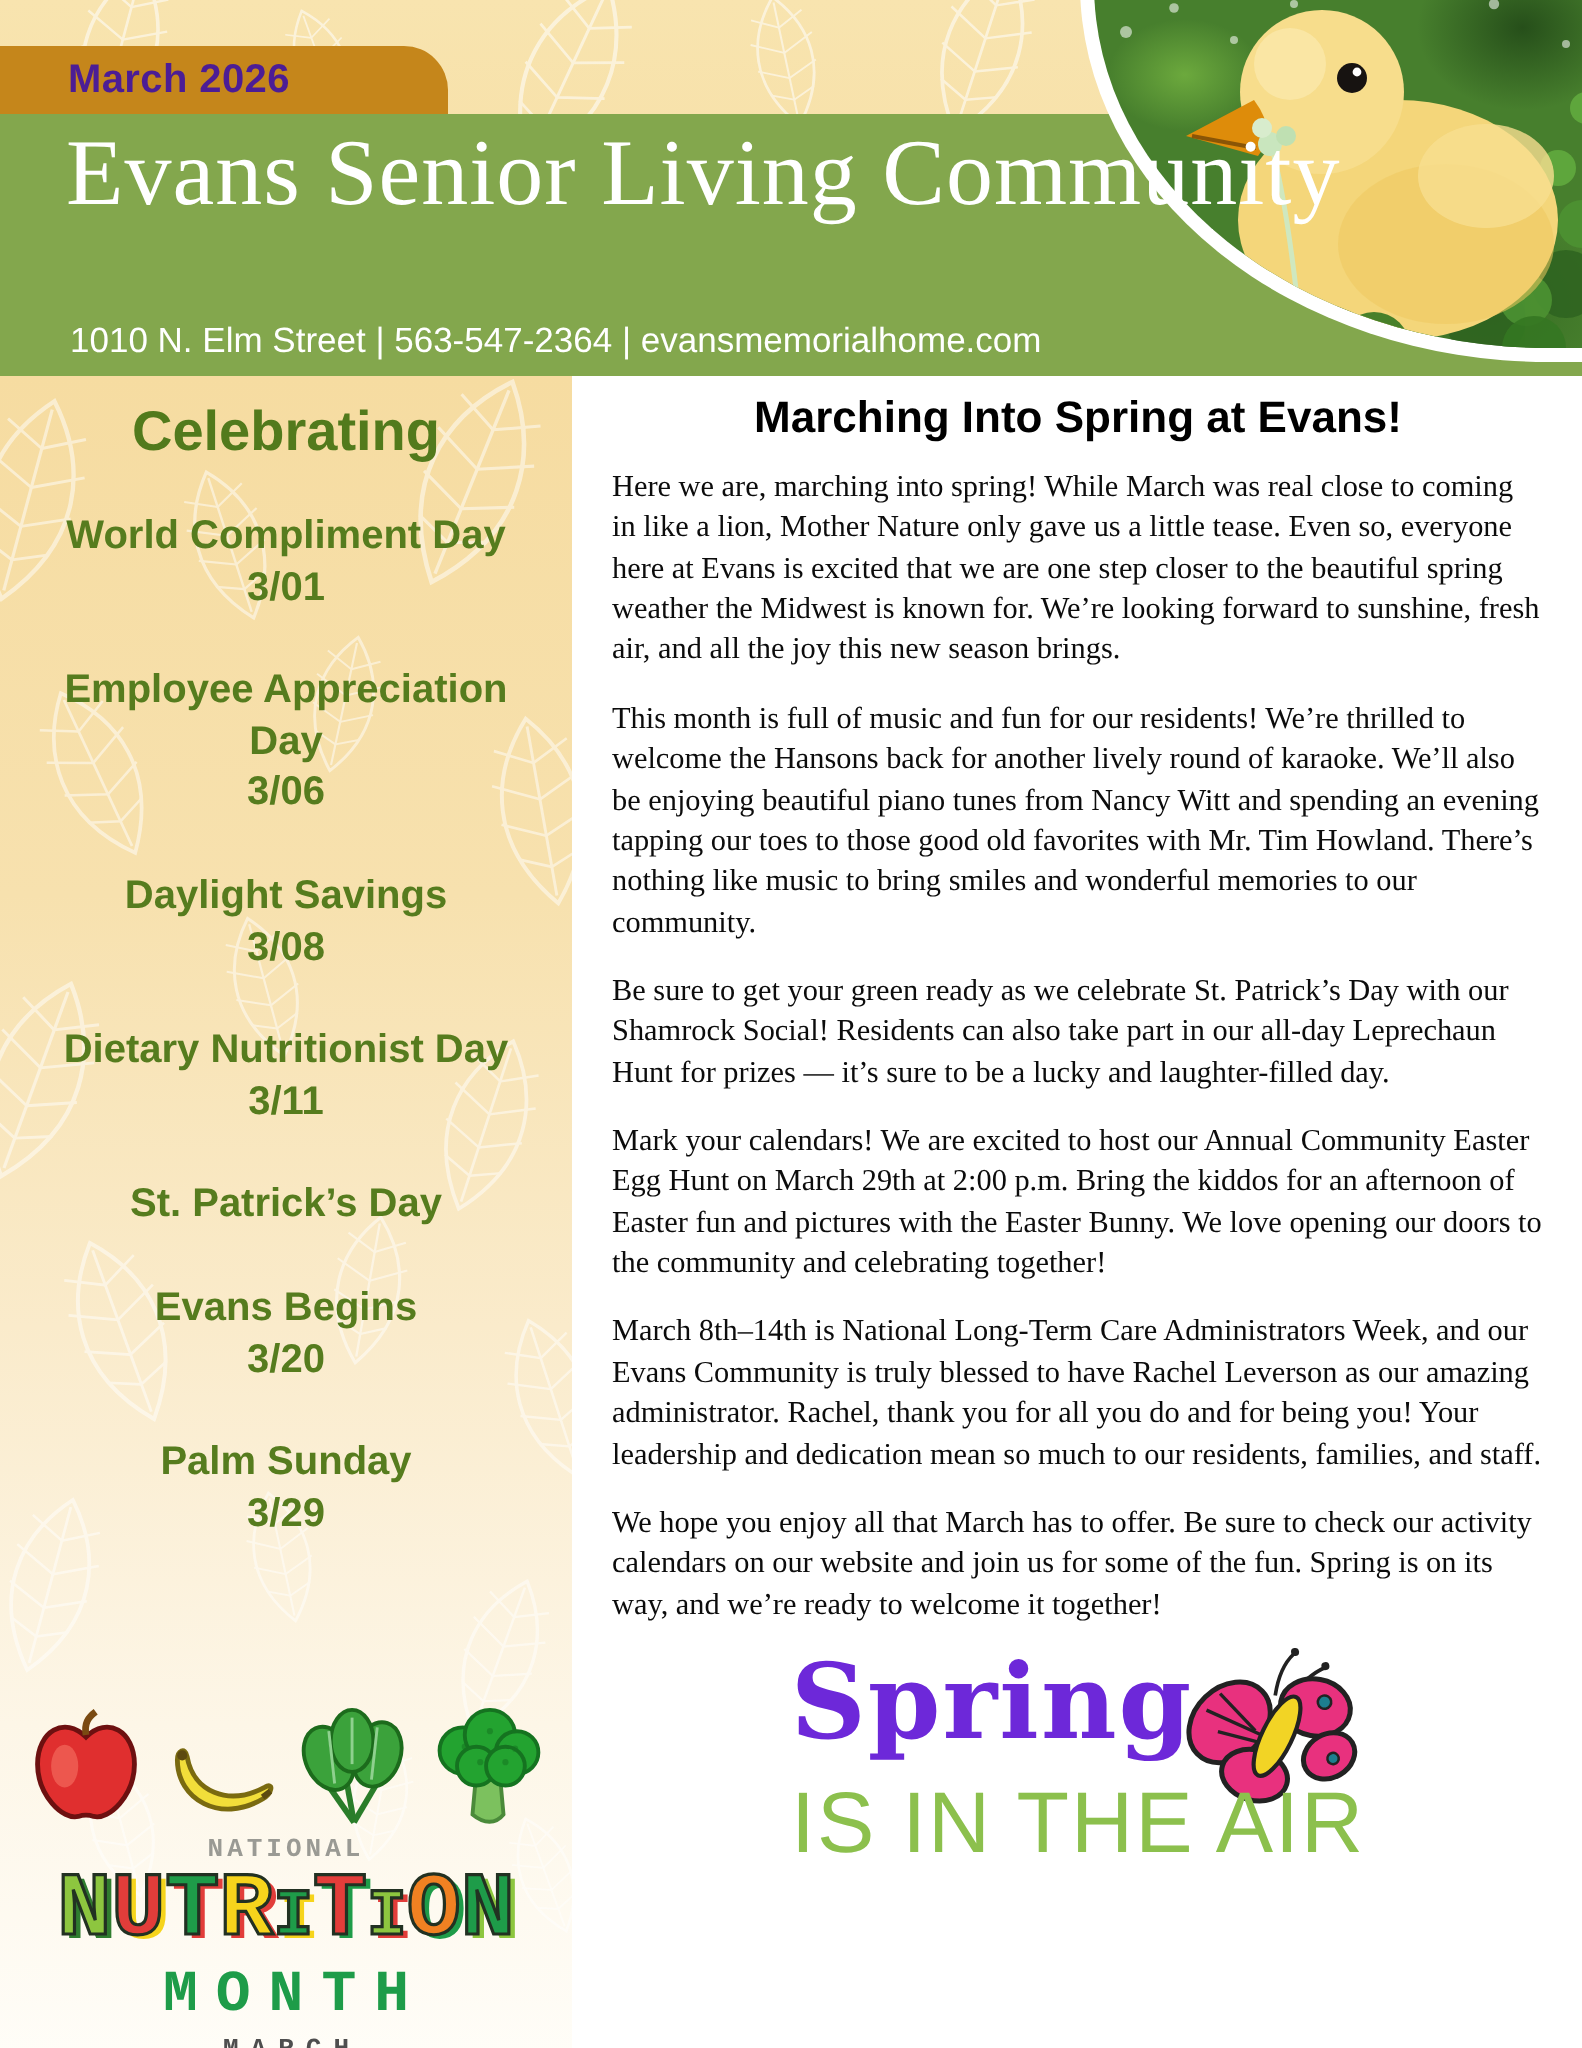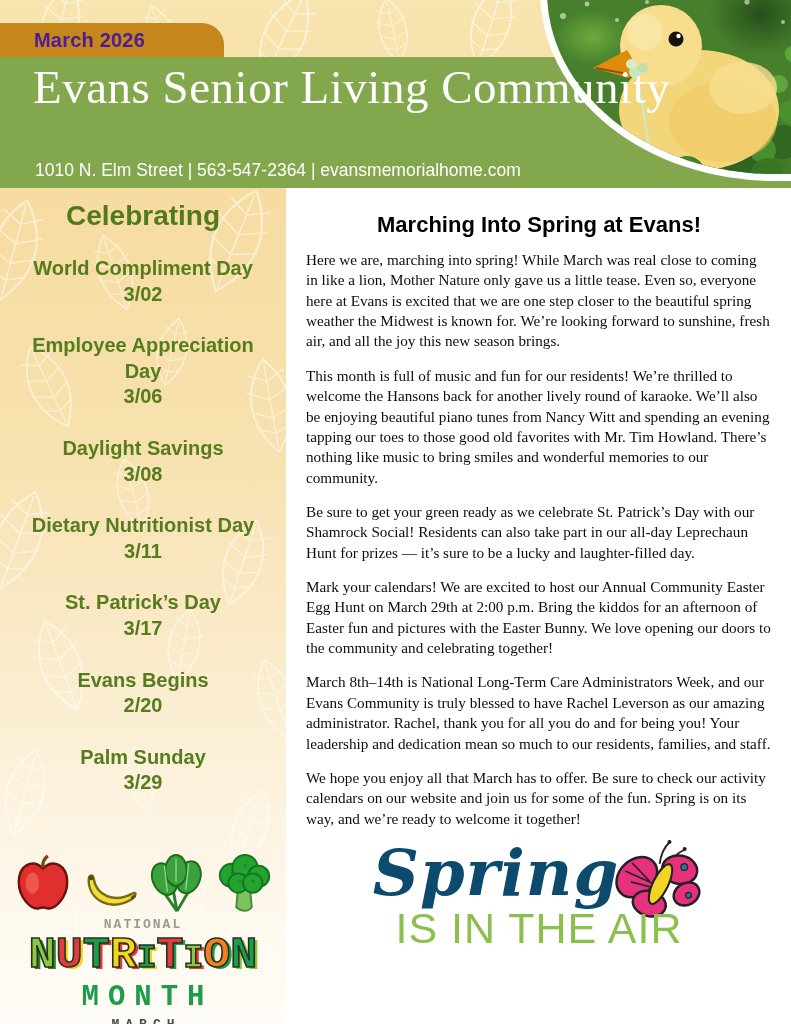--- a/index.html
+++ b/index.html
@@ -47,29 +47,29 @@
   .nat-label{font-size:13px;font-weight:bold;color:#9A9A94;letter-spacing:2px;}
   .nword{font-size:45px;font-weight:900;line-height:1;margin-top:1px;
          -webkit-text-stroke:1.6px #223122;letter-spacing:0;}
   .nword span{display:inline-block;}
   .nword .sm{font-size:33px;}
   .month-label{font-size:29px;font-weight:900;color:#1E9C49;letter-spacing:9px;margin-top:3px;margin-left:9px;}
   .march-label{font-size:13px;font-weight:bold;color:#4E4E4E;letter-spacing:6px;margin-top:3px;margin-left:6px;}
 
   
   .article{flex:1;padding:8px 19px 0 20px;box-sizing:border-box;}
-  .article-title{font-size:22px;font-weight:800;text-align:center;margin:16px 0 12px;color:#000;}
+  .article-title{font-size:22px;font-weight:800;text-align:center;margin:0 0 12px;color:#000;}
   .article-body p{font-family:"Liberation Serif","DejaVu Serif",serif;font-size:15.2px;
                   line-height:1.34;margin:0 0 14px;color:#0c0c0c;}
 
   
   .spring{position:relative;text-align:center;margin-top:2px;}
   .spring-row{display:inline-flex;align-items:flex-start;}
-  .spring-script{font-family:"DejaVu Serif",serif;font-style:italic;font-weight:700;
-                 font-size:64px;line-height:.95;color:#0c4a6e;letter-spacing:1px;}
+  .spring-script{font-family:"DejaVu Serif",serif;font-weight:700;
+                 font-size:52px;line-height:.95;color:#6d28d9;letter-spacing:1px;}
   .spring-caption{font-size:43px;font-weight:400;color:#8CC04D;letter-spacing:1px;
                   margin-top:-16px;line-height:1;}
 
   
   .bottom-bar{height:22px;background:#83A74D;}
   .bottom-pale{height:16px;background:linear-gradient(#FBF6E9,#F6EED8);}
 </style>
 </head>
 <body>
 
@@ -277,41 +277,40 @@
     <path d="M50 10 L50 140" stroke-width="2.2"></path>
     <path d="M50 38 L78 24 M50 38 L22 24 M50 66 L84 50 M50 66 L16 50 M50 94 L82 80 M50 94 L18 80 M50 118 L74 108 M50 118 L26 108" stroke-width="2"></path>
   </svg>
         </div>
 
       <div class="sb-heading">Celebrating</div>
 
       <div class="events">
           <div class="event">
             <div class="ev-name">World Compliment Day</div>
-            <div class="ev-date">3/02</div>
+            <div class="ev-date">3/01</div>
           </div>
           <div class="event">
             <div class="ev-name">Employee Appreciation Day</div>
             <div class="ev-date">3/06</div>
           </div>
           <div class="event">
             <div class="ev-name">Daylight Savings</div>
             <div class="ev-date">3/08</div>
           </div>
           <div class="event">
             <div class="ev-name">Dietary Nutritionist Day</div>
             <div class="ev-date">3/11</div>
           </div>
           <div class="event">
             <div class="ev-name">St. Patrick’s Day</div>
-            <div class="ev-date">3/17</div>
           </div>
           <div class="event">
             <div class="ev-name">Evans Begins</div>
-            <div class="ev-date">2/20</div>
+            <div class="ev-date">3/20</div>
           </div>
           <div class="event">
             <div class="ev-name">Palm Sunday</div>
             <div class="ev-date">3/29</div>
           </div>
         </div>
 
       <div class="nutrition">
         <div class="fruits">
           <svg width="62" height="62" viewBox="0 0 64 64">

